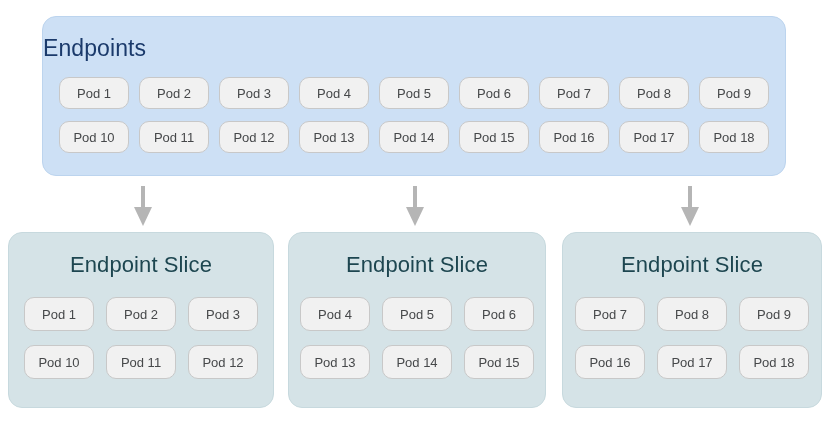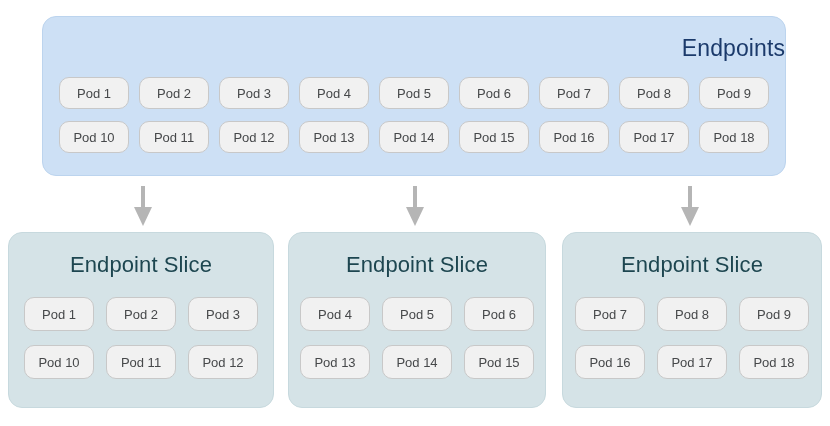--- a/index.html
+++ b/index.html
@@ -33,21 +33,21 @@
     background: #cde0f5;
     border: 1px solid #bcd4ee;
     border-radius: 14px;
     box-sizing: border-box;
   }
   .endpoints-title {
     position: absolute;
     left: 0;
     top: 17px;
     width: 100%;
-    text-align: right;
+    text-align: left;
     font-size: 23px;
     font-weight: 400;
     color: #1b3a6b;
     letter-spacing: 0.1px;
     line-height: 28px;
   }
   .endpoints-rows {
     position: absolute;
     left: 0;
     top: 60px;

